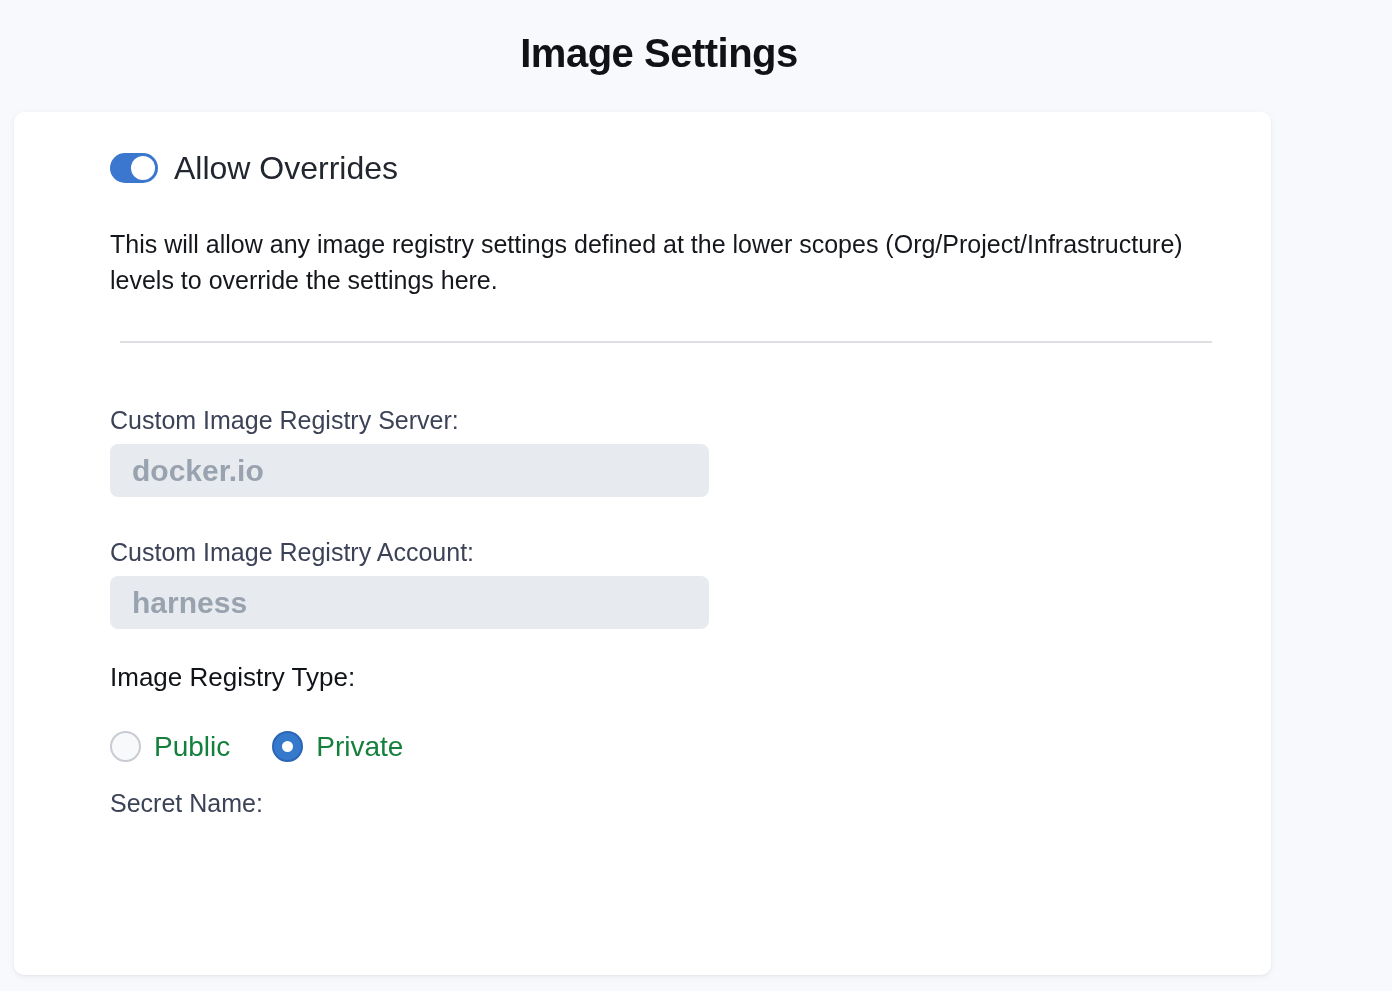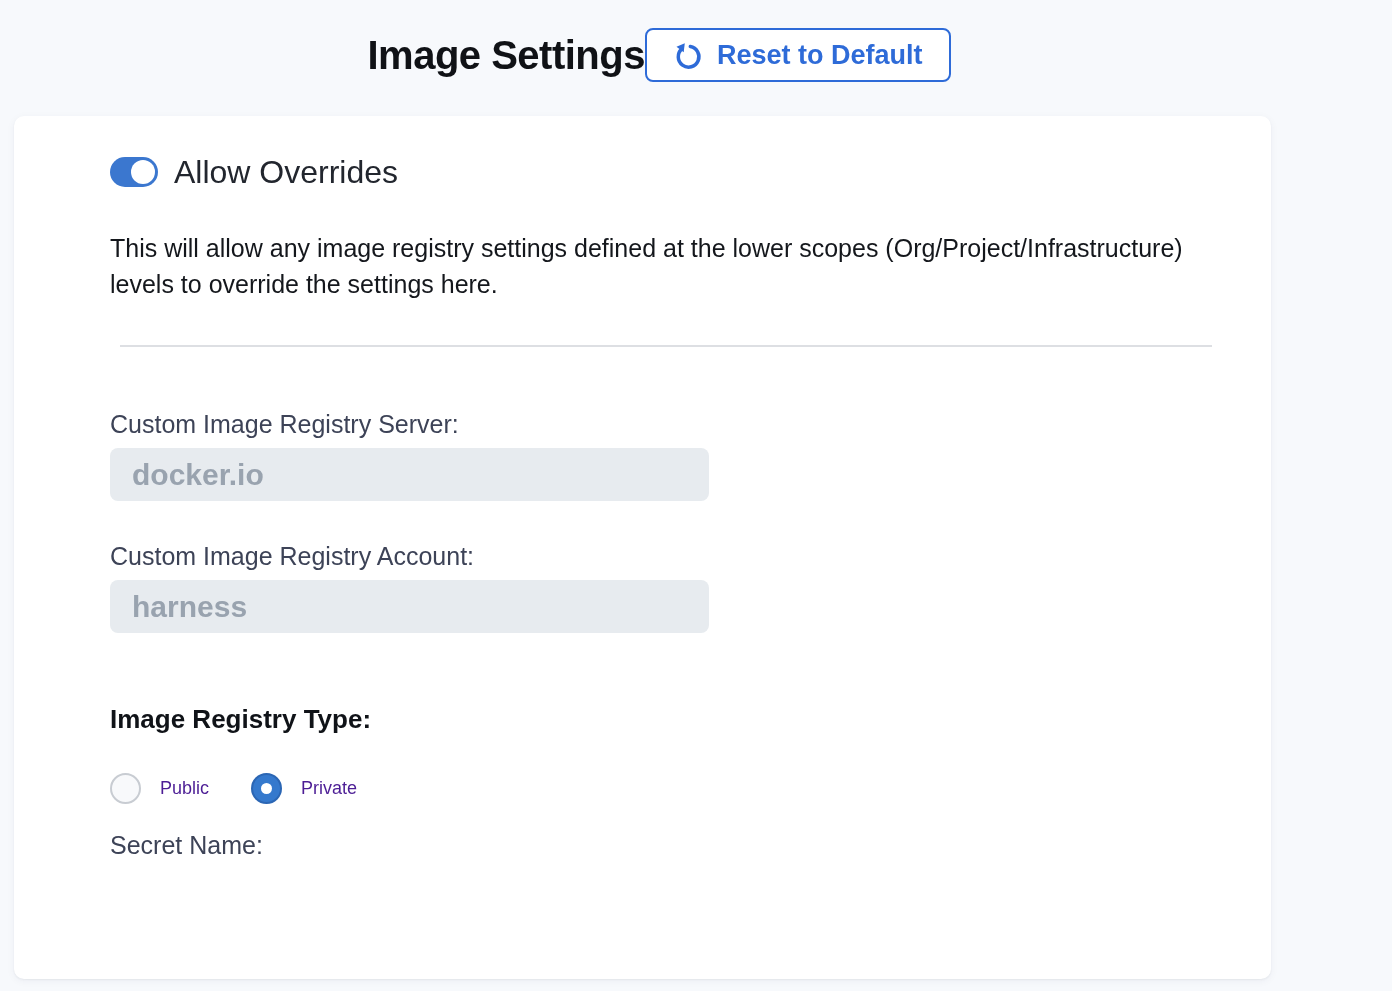--- a/index.html
+++ b/index.html
@@ -126,24 +126,24 @@
   }
   .text-input.disabled::placeholder { color: #99a3af; opacity: 1; }
   .text-input.editable {
     height: 55px;
     background: #ffffff;
     border: 2px solid #b8bcc3;
     color: #1d2127;
   }
 
   .type-label {
-    margin-top: 70px;
+    margin-top: 32px;
     font-size: 26px;
     line-height: 32px;
-    font-weight: 700;
+    font-weight: 400;
     color: #101318;
   }
 
   
   .radio-row {
     margin-top: 36px;
     display: flex;
     align-items: center;
     gap: 42px;
     height: 35px;
@@ -169,41 +169,32 @@
     border-color: #2b66b4;
   }
   .radio.selected::after {
     content: '';
     width: 11px;
     height: 11px;
     border-radius: 50%;
     background: #ffffff;
   }
   .radio-text {
-    margin-left: 19px;
-    font-size: 18px;
-    color: #4c1d95;
+    margin-left: 13px;
+    font-size: 28px;
+    color: #15803d;
   }
 </style>
 </head>
 <body>
 
 <div class="page">
 
   <div class="header">
     <h1 class="page-title">Image Settings</h1>
-    <button class="reset-btn">
-      <span>
-        <svg width="31" height="31" viewBox="0 0 24 24" fill="none" aria-hidden="true">
-          <path d="M 13.4 5.1 A 8 8 0 1 1 6.9 6.9" stroke="#2e6bd8" stroke-width="2.7" stroke-linecap="round" fill="none"></path>
-          <path d="M 2.7 5.3 L 9.1 2.6 L 8.3 9.4 Z" fill="#2e6bd8"></path>
-        </svg>
-      </span>
-      <span>Reset to Default</span>
-    </button>
   </div>
 
   <div class="card">
 
     <div class="toggle-row">
       <span class="toggle" role="switch" aria-checked="true">
         <span class="knob"></span>
       </span>
       <span class="toggle-label">Allow Overrides</span>
     </div>

